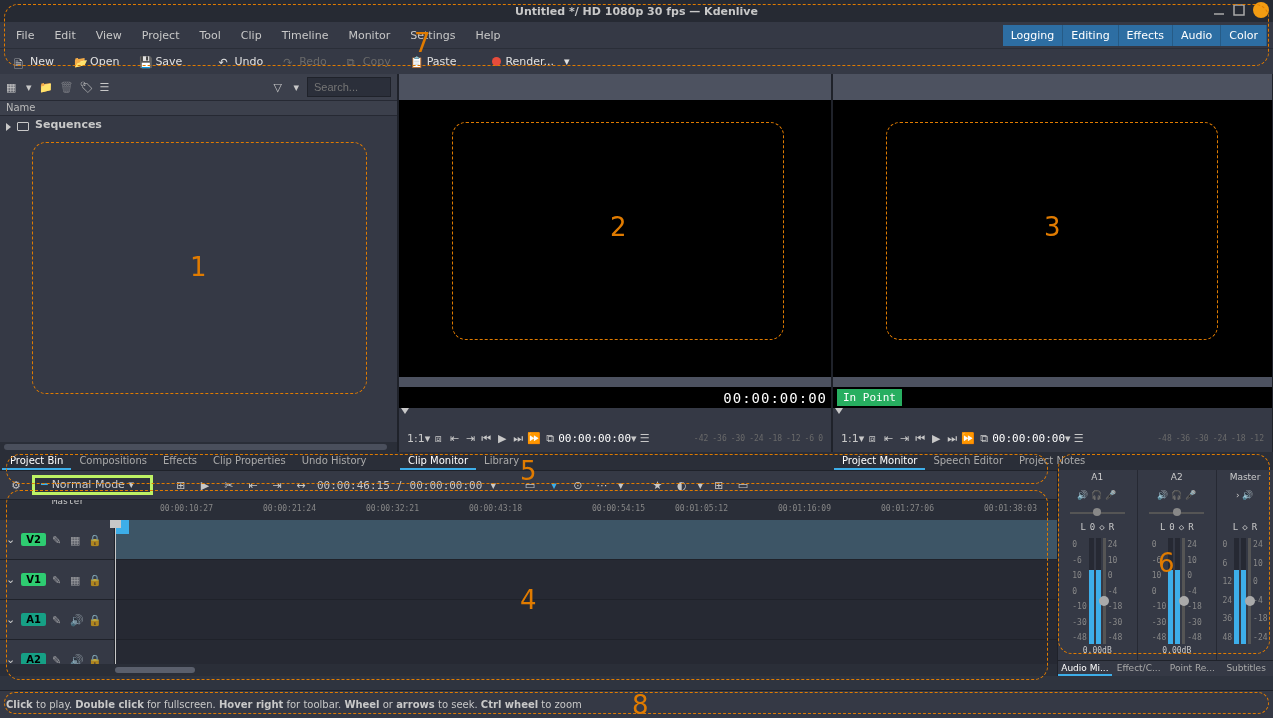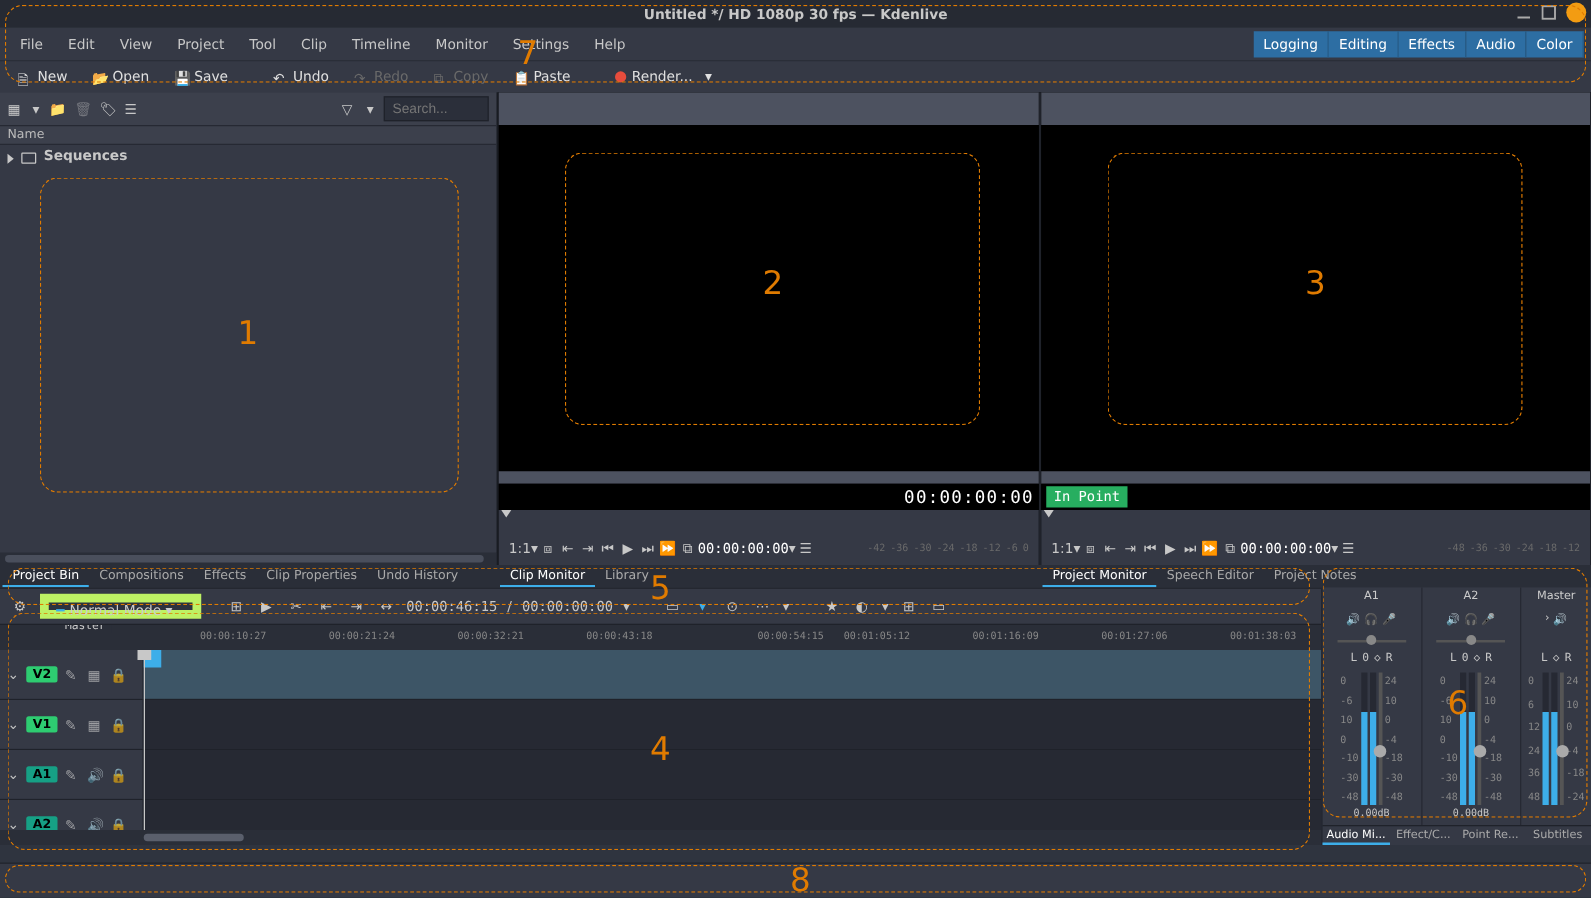--- a/index.html
+++ b/index.html
@@ -160,21 +160,21 @@
     height:30px;
     background:#353945;
     border-top:1px solid #1f222a;
     border-bottom:1px solid #1f222a;
     display:flex;
     align-items:center;
     padding:0 8px;
     gap:8px;
   }
   .mode-select{
-    background:#2e323d;border:7px solid #bef264;height:20px;padding:0 16px 0 6px;color:#ccc;font-size:11px;position:relative;
+    background:#2e323d;border:3px solid #bef264;height:20px;padding:0 16px 0 6px;color:#ccc;font-size:11px;position:relative;
   }
   .tl-tc{font-family:monospace;font-size:11px;}
   .tl-ruler{height:20px;background:#2a2e38;position:relative;font-family:monospace;font-size:8px;color:#888;overflow:hidden;}
   .ruler-label{position:absolute;top:4px;}
   .master-chip{position:absolute;left:48px;top:-4px;background:#2a2e38;color:#ccc;font-size:9px;padding:0 4px;}
   .tl-playhead{position:absolute;left:115px;top:0;width:1px;height:100%;background:#c8c8c8;z-index:5;}
   .tl-playhead::before{content:"";position:absolute;top:0;left:-5px;width:11px;height:8px;background:#c8c8c8;}
   .tracks{flex:1;background:#2e323d;position:relative;overflow:hidden;}
   .track{height:40px;border-bottom:1px solid #1f222a;display:flex;}
   .track-head{width:115px;background:#353945;border-right:1px solid #1f222a;display:flex;align-items:center;padding:0 6px;gap:6px;}
@@ -456,21 +456,21 @@
       <span>▾</span>
       <span class="ctrl-btn">⊞</span>
       <span class="ctrl-btn">▭</span>
     </div>
     <div class="tl-ruler">
       <span class="master-chip">Master</span>
       <span class="ruler-label" style="left:160px;">00:00:10:27</span>
       <span class="ruler-label" style="left:263px;">00:00:21:24</span>
       <span class="ruler-label" style="left:366px;">00:00:32:21</span>
       <span class="ruler-label" style="left:469px;">00:00:43:18</span>
-      <span class="ruler-label" style="left:606px;">00:00:54:15</span>
+      <span class="ruler-label" style="left:592px;">00:00:54:15</span>
       <span class="ruler-label" style="left:675px;">00:01:05:12</span>
       <span class="ruler-label" style="left:778px;text-align:right;">00:01:16:09</span>
       <span class="ruler-label" style="left:881px;">00:01:27:06</span>
       <span class="ruler-label" style="left:984px;">00:01:38:03</span>
     </div>
     <div class="tracks">
       <div class="tl-playhead"></div>
       <div class="track v2">
         <div class="track-head">
           <span>⌄</span>
@@ -649,20 +649,23 @@
     <div class="mix-tabs">
       <span class="tab active">Audio Mi...</span>
       <span class="tab">Effect/C...</span>
       <span class="tab">Point Re...</span>
       <span class="tab">Subtitles</span>
     </div>
   </div>
 </div>
 
 <div class="statusbar">
+  <span>
+    <b>Click</b><span> to play. </span><b>Double click</b><span> for fullscreen. </span><b>Hover right</b><span> for toolbar. </span><b>Wheel</b><span> or </span><b>arrows</b><span> to seek. </span><b>Ctrl wheel</b><span> to zoom</span>
+  </span>
 </div>
 
 <div class="ann-box" style="left:4px;top:4px;width:1265px;height:62px;"></div>
 <div class="ann-num" style="left:414px;top:28px;">7</div>
 
 <div class="ann-box" style="left:32px;top:142px;width:335px;height:252px;"></div>
 <div class="ann-num" style="left:190px;top:252px;">1</div>
 
 <div class="ann-box" style="left:452px;top:122px;width:332px;height:218px;"></div>
 <div class="ann-num" style="left:610px;top:212px;">2</div>

